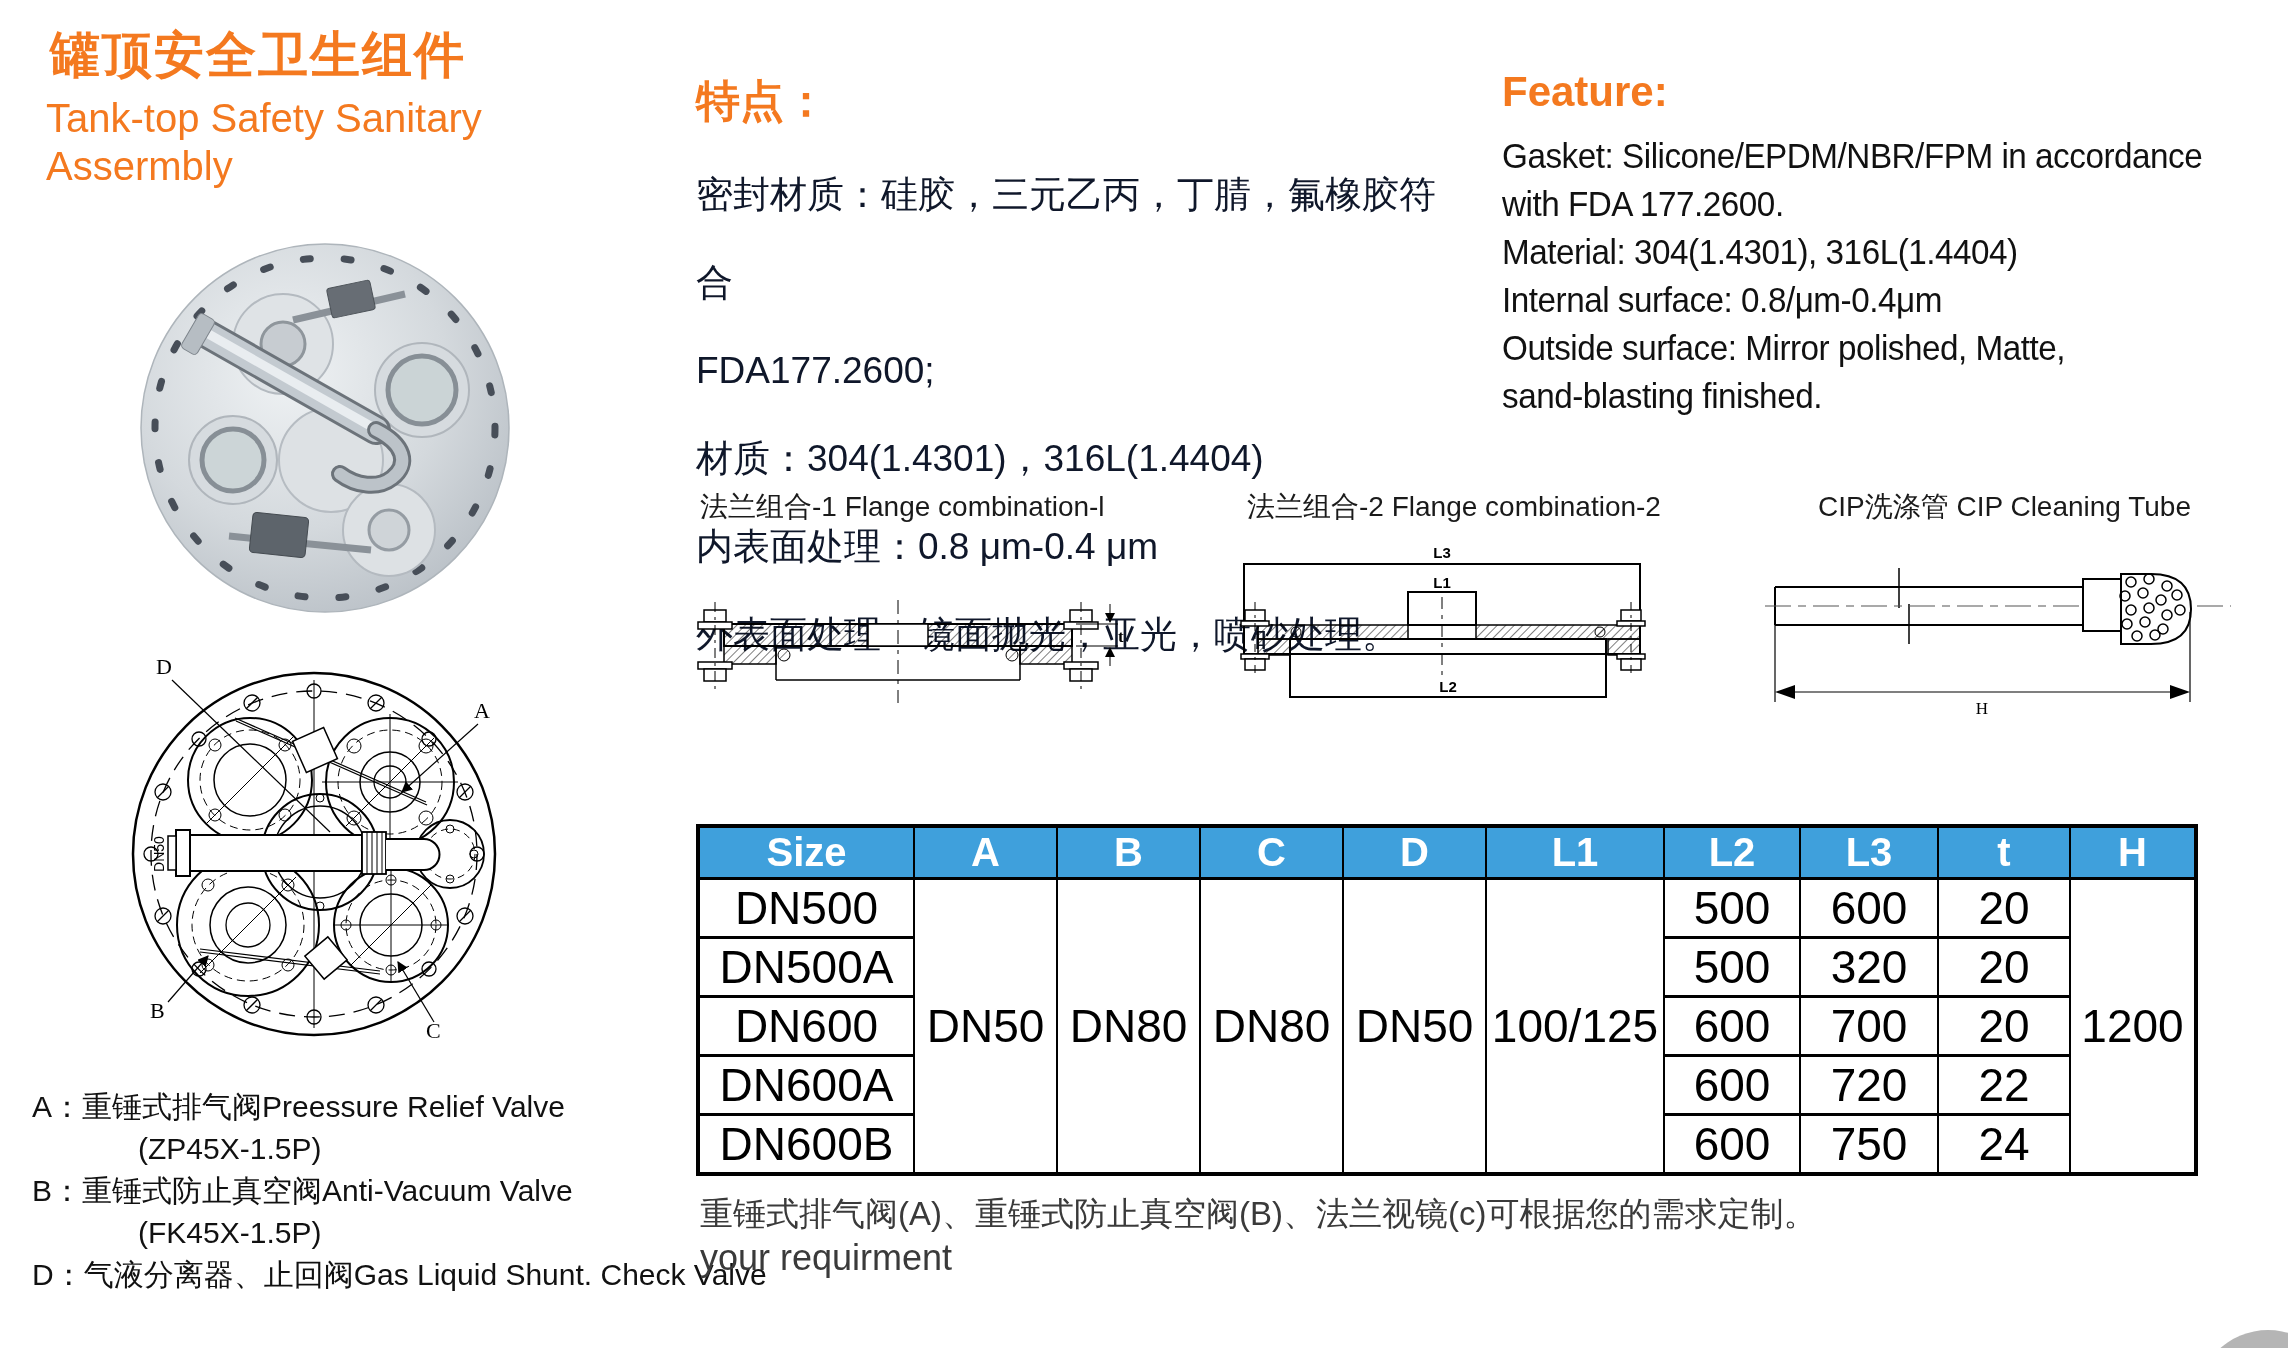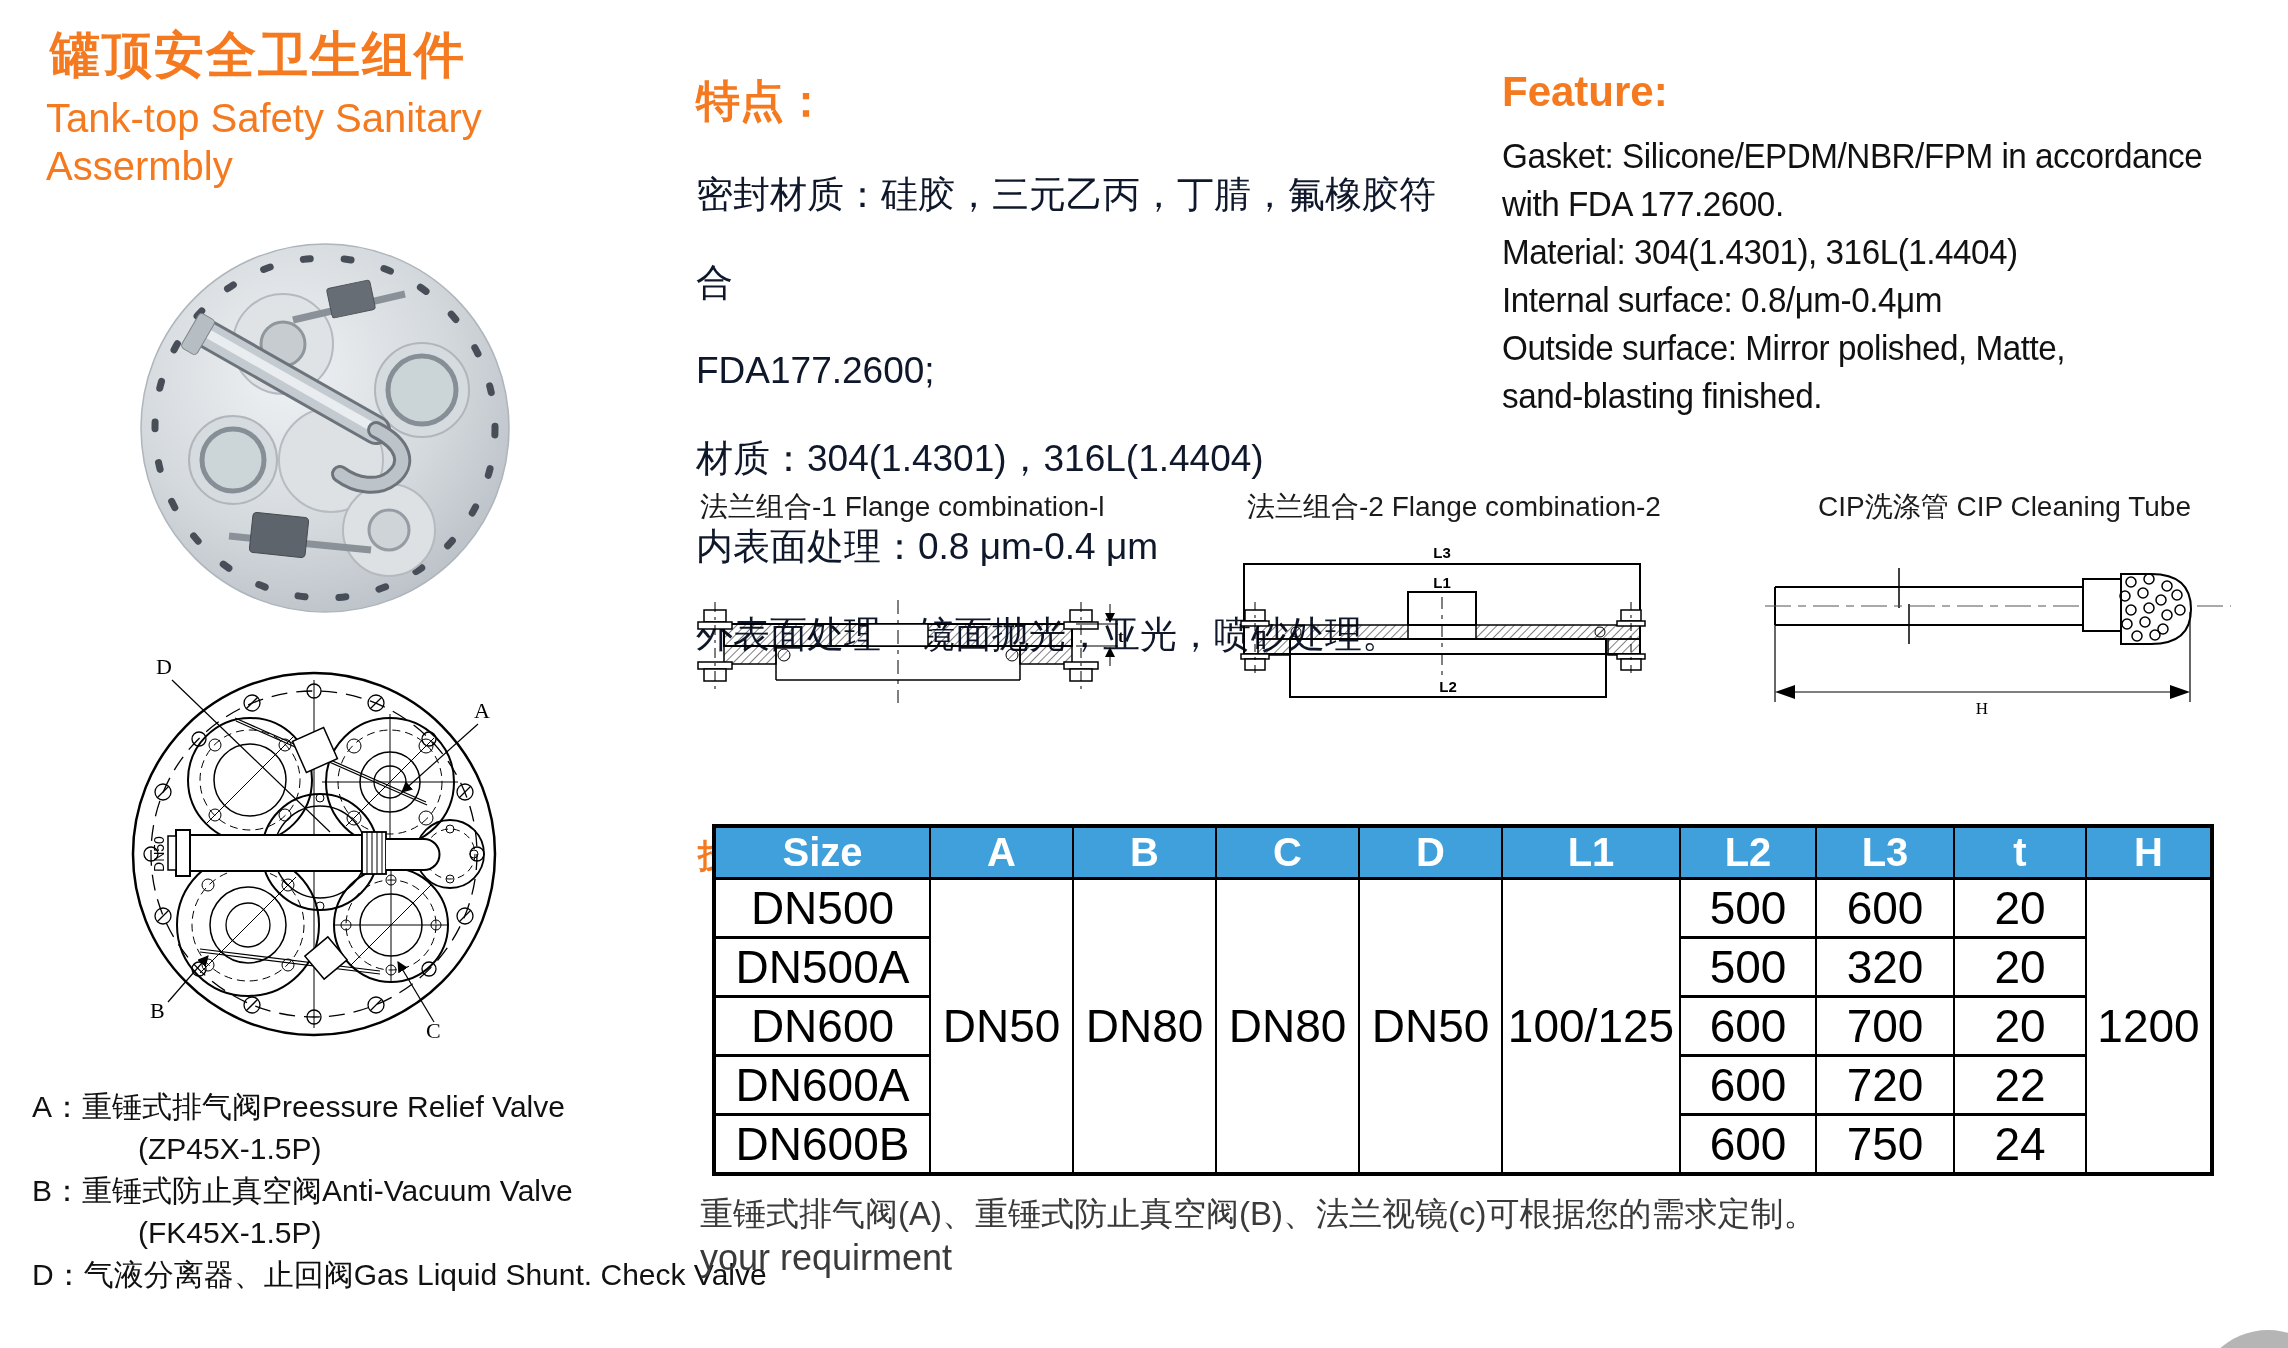--- a/index.html
+++ b/index.html
@@ -32,21 +32,21 @@
   .feat-en .ln{font-size:35px;line-height:48px;color:#111;letter-spacing:-0.5px;transform:scaleX(.95);transform-origin:0 0;white-space:nowrap;}
 
   
   .cap{top:488px;font-size:28px;color:#1a1a1a;white-space:nowrap;}
   .cap1{left:700px;} .cap2{left:1247px;} .cap3{left:1818px;}
 
   
   .spec-hd{left:698px;top:798px;font-size:33px;font-weight:800;color:var(--accent);margin-top:36px;}
 
   
-  .spec-table{left:712px;top:824px;}
+  .spec-table{left:696px;top:824px;}
   table{border-collapse:collapse;table-layout:fixed;width:1498px;border:4px solid #000;}
   th,td{border:solid #000;border-width:3px 2px;text-align:center;vertical-align:middle;overflow:hidden;}
   th{background:var(--tableHeader);color:#fff;font-size:40px;font-weight:bold;height:52px;}
   td{font-size:46px;height:56px;}
 
   
   .legend{left:32px;top:1086px;font-size:30px;line-height:42px;color:#111;}
   .legend .indent{padding-left:106px;}
 
   

